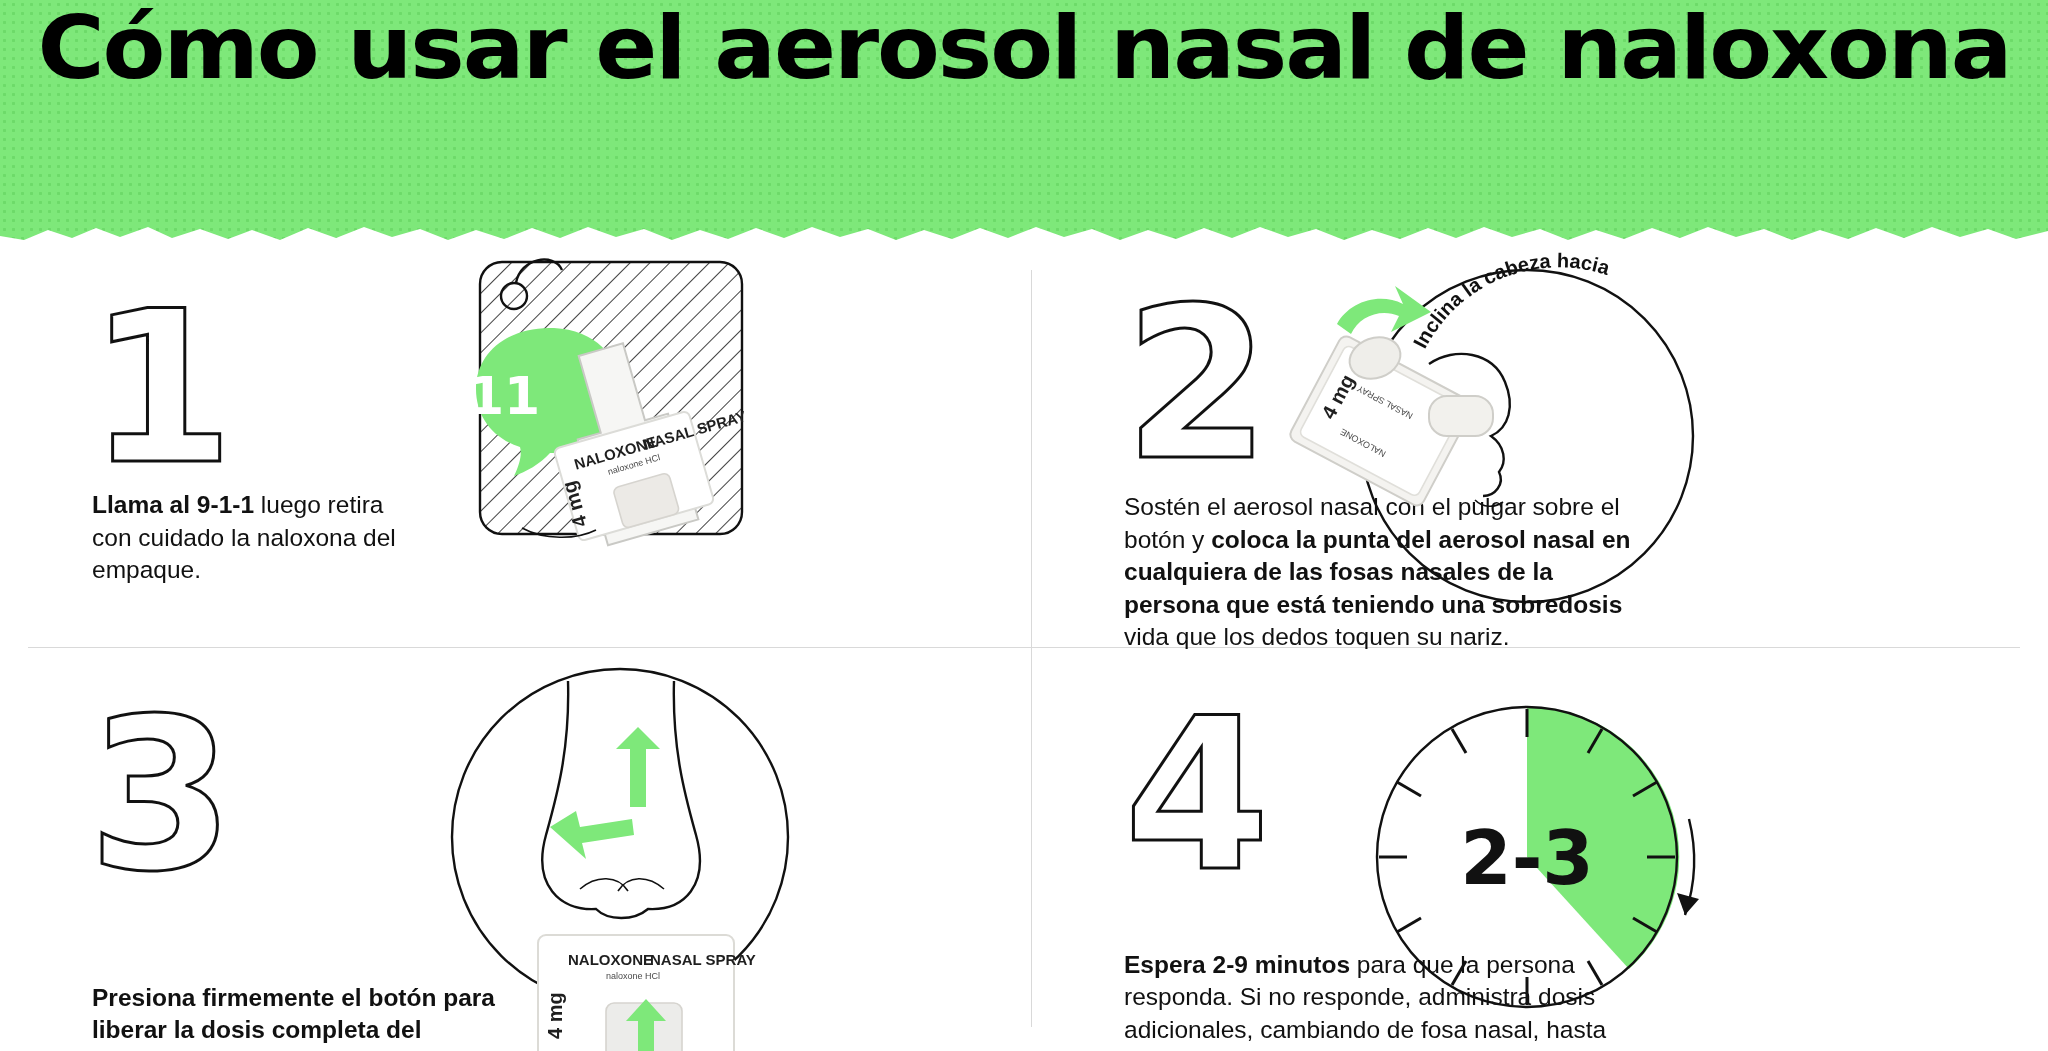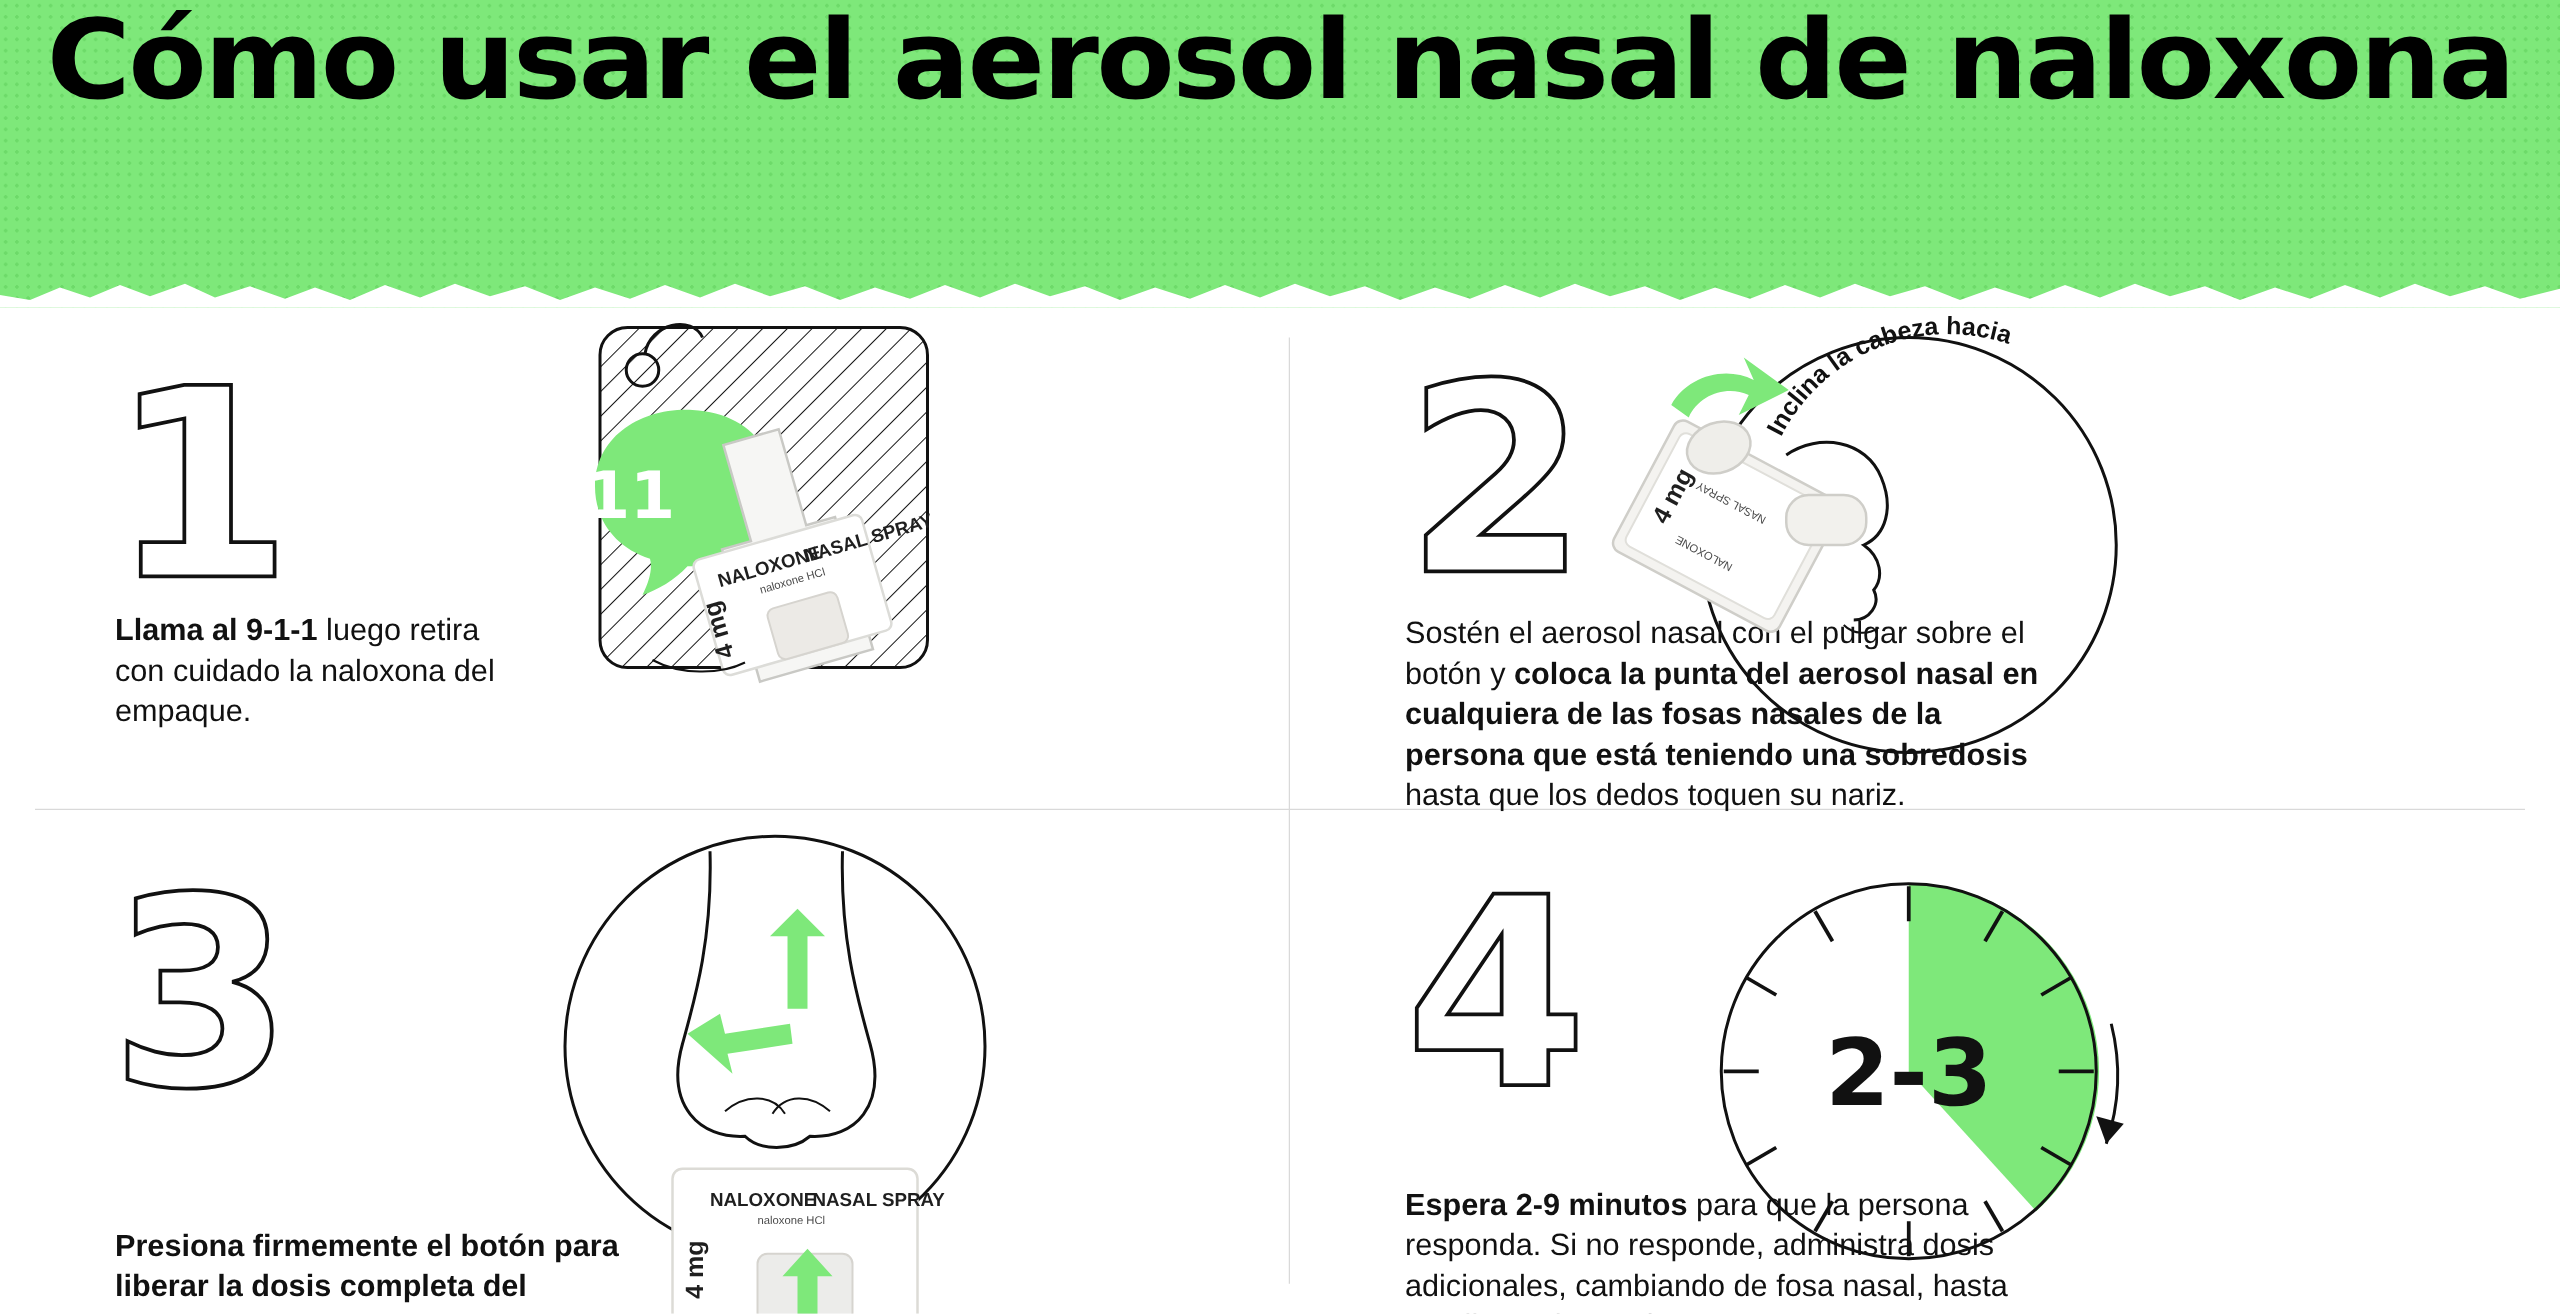--- a/index.html
+++ b/index.html
@@ -219,21 +219,21 @@
           <rect x="86" y="206" width="58" height="42" rx="6" fill="#eceae6" stroke="#d6d4cf" stroke-width="1.6"></rect>
         </g>
         <path class="stroke-thin" d="M52,284 C74,296 106,296 126,286"></path>
       </g>
     </svg>
   </div>
 
   <div class="cell" id="cell2">
     <div class="numeral">2</div>
     <div class="caption">
-      <span>Sostén el aerosol nasal con el pulgar sobre el botón y </span><b>coloca la punta del aerosol nasal en cualquiera de las fosas nasales de la persona que está teniendo una sobredosis</b><span> hasta que los dedos toquen su nariz.</span>
+      <span>Sostén el aerosol nasal con el pulgar sobre el botón y </span><b>coloca la punta del aerosol nasal en cualquiera de las fosas nasales de la persona que está teniendo una sobredosis</b><span> vida que los dedos toquen su nariz.</span>
     </div>
 
     <svg class="art" id="art2" width="420" height="380" viewBox="0 0 420 380">
 
       <circle class="stroke" cx="248" cy="190" r="166"></circle>
 
       <path class="stroke" d="M150,118 C176,100 214,106 226,136 C236,160 230,182 212,190 C226,200 228,216 220,226 C226,238 216,250 204,250"></path>
       <path class="stroke-thin" d="M196,254 C204,262 216,262 224,256"></path>
 
       <path id="tiltpath" d="M142,112 A 150 150 0 0 1 330 30" fill="none"></path>

